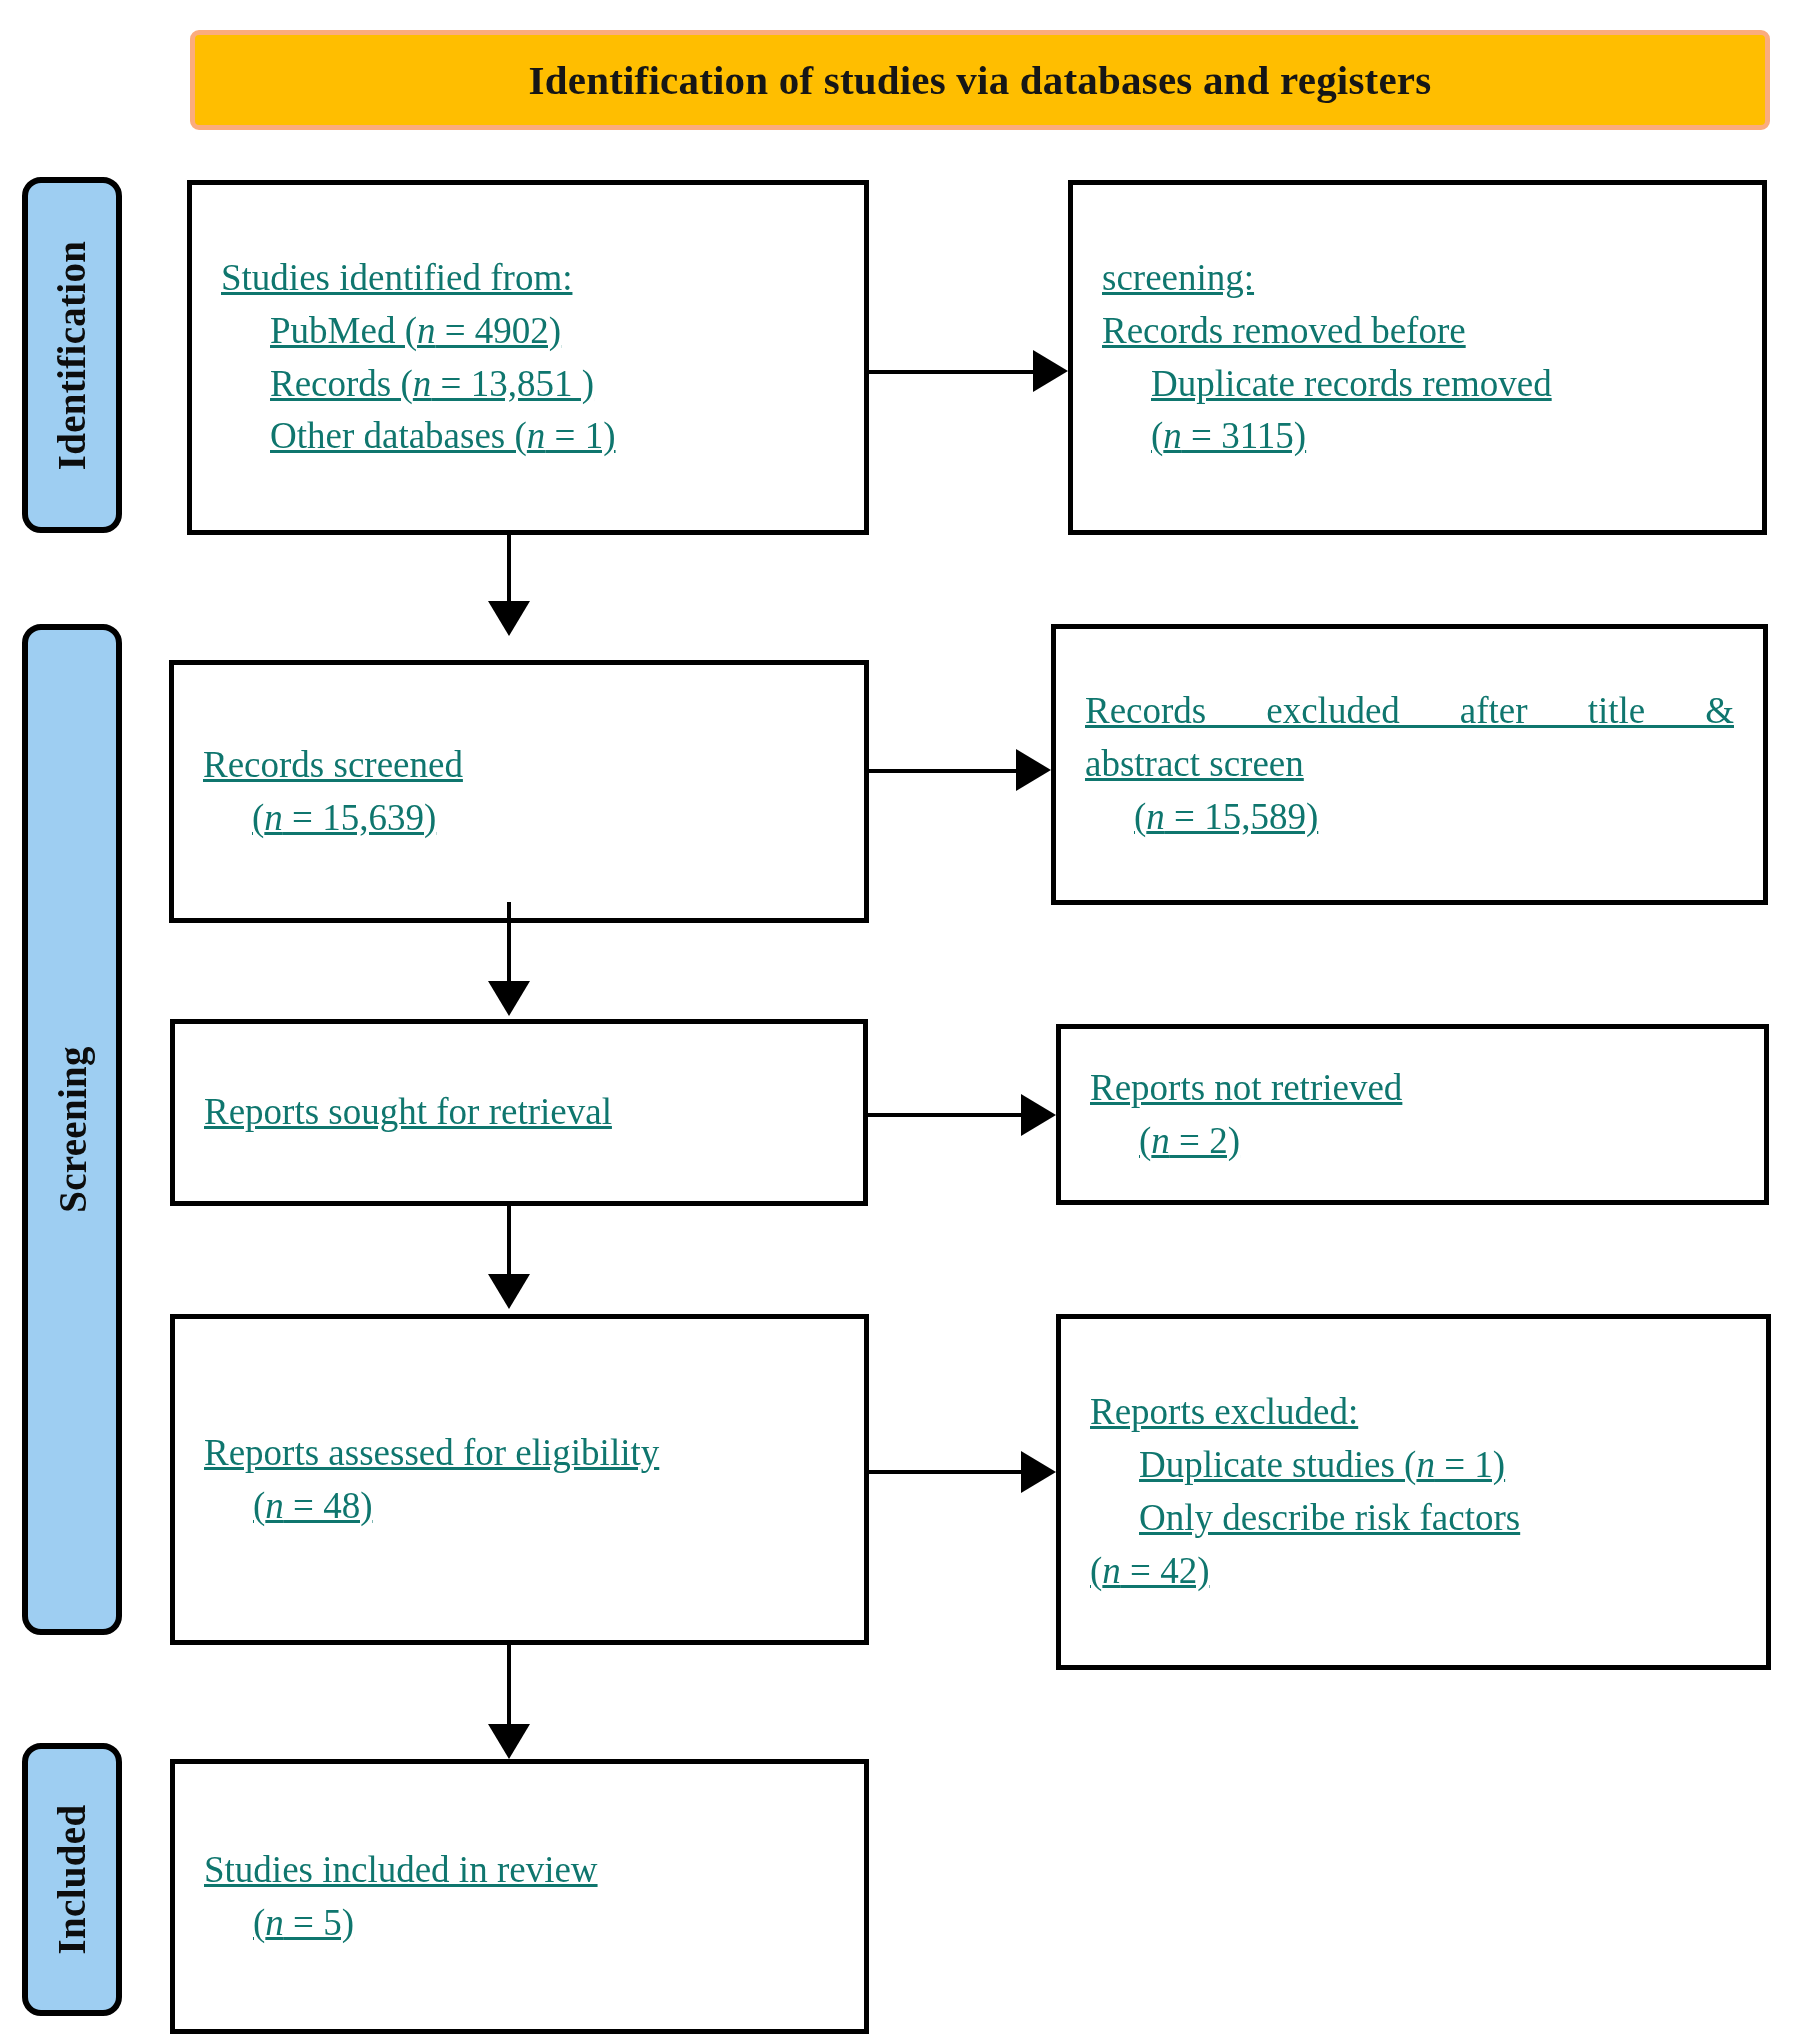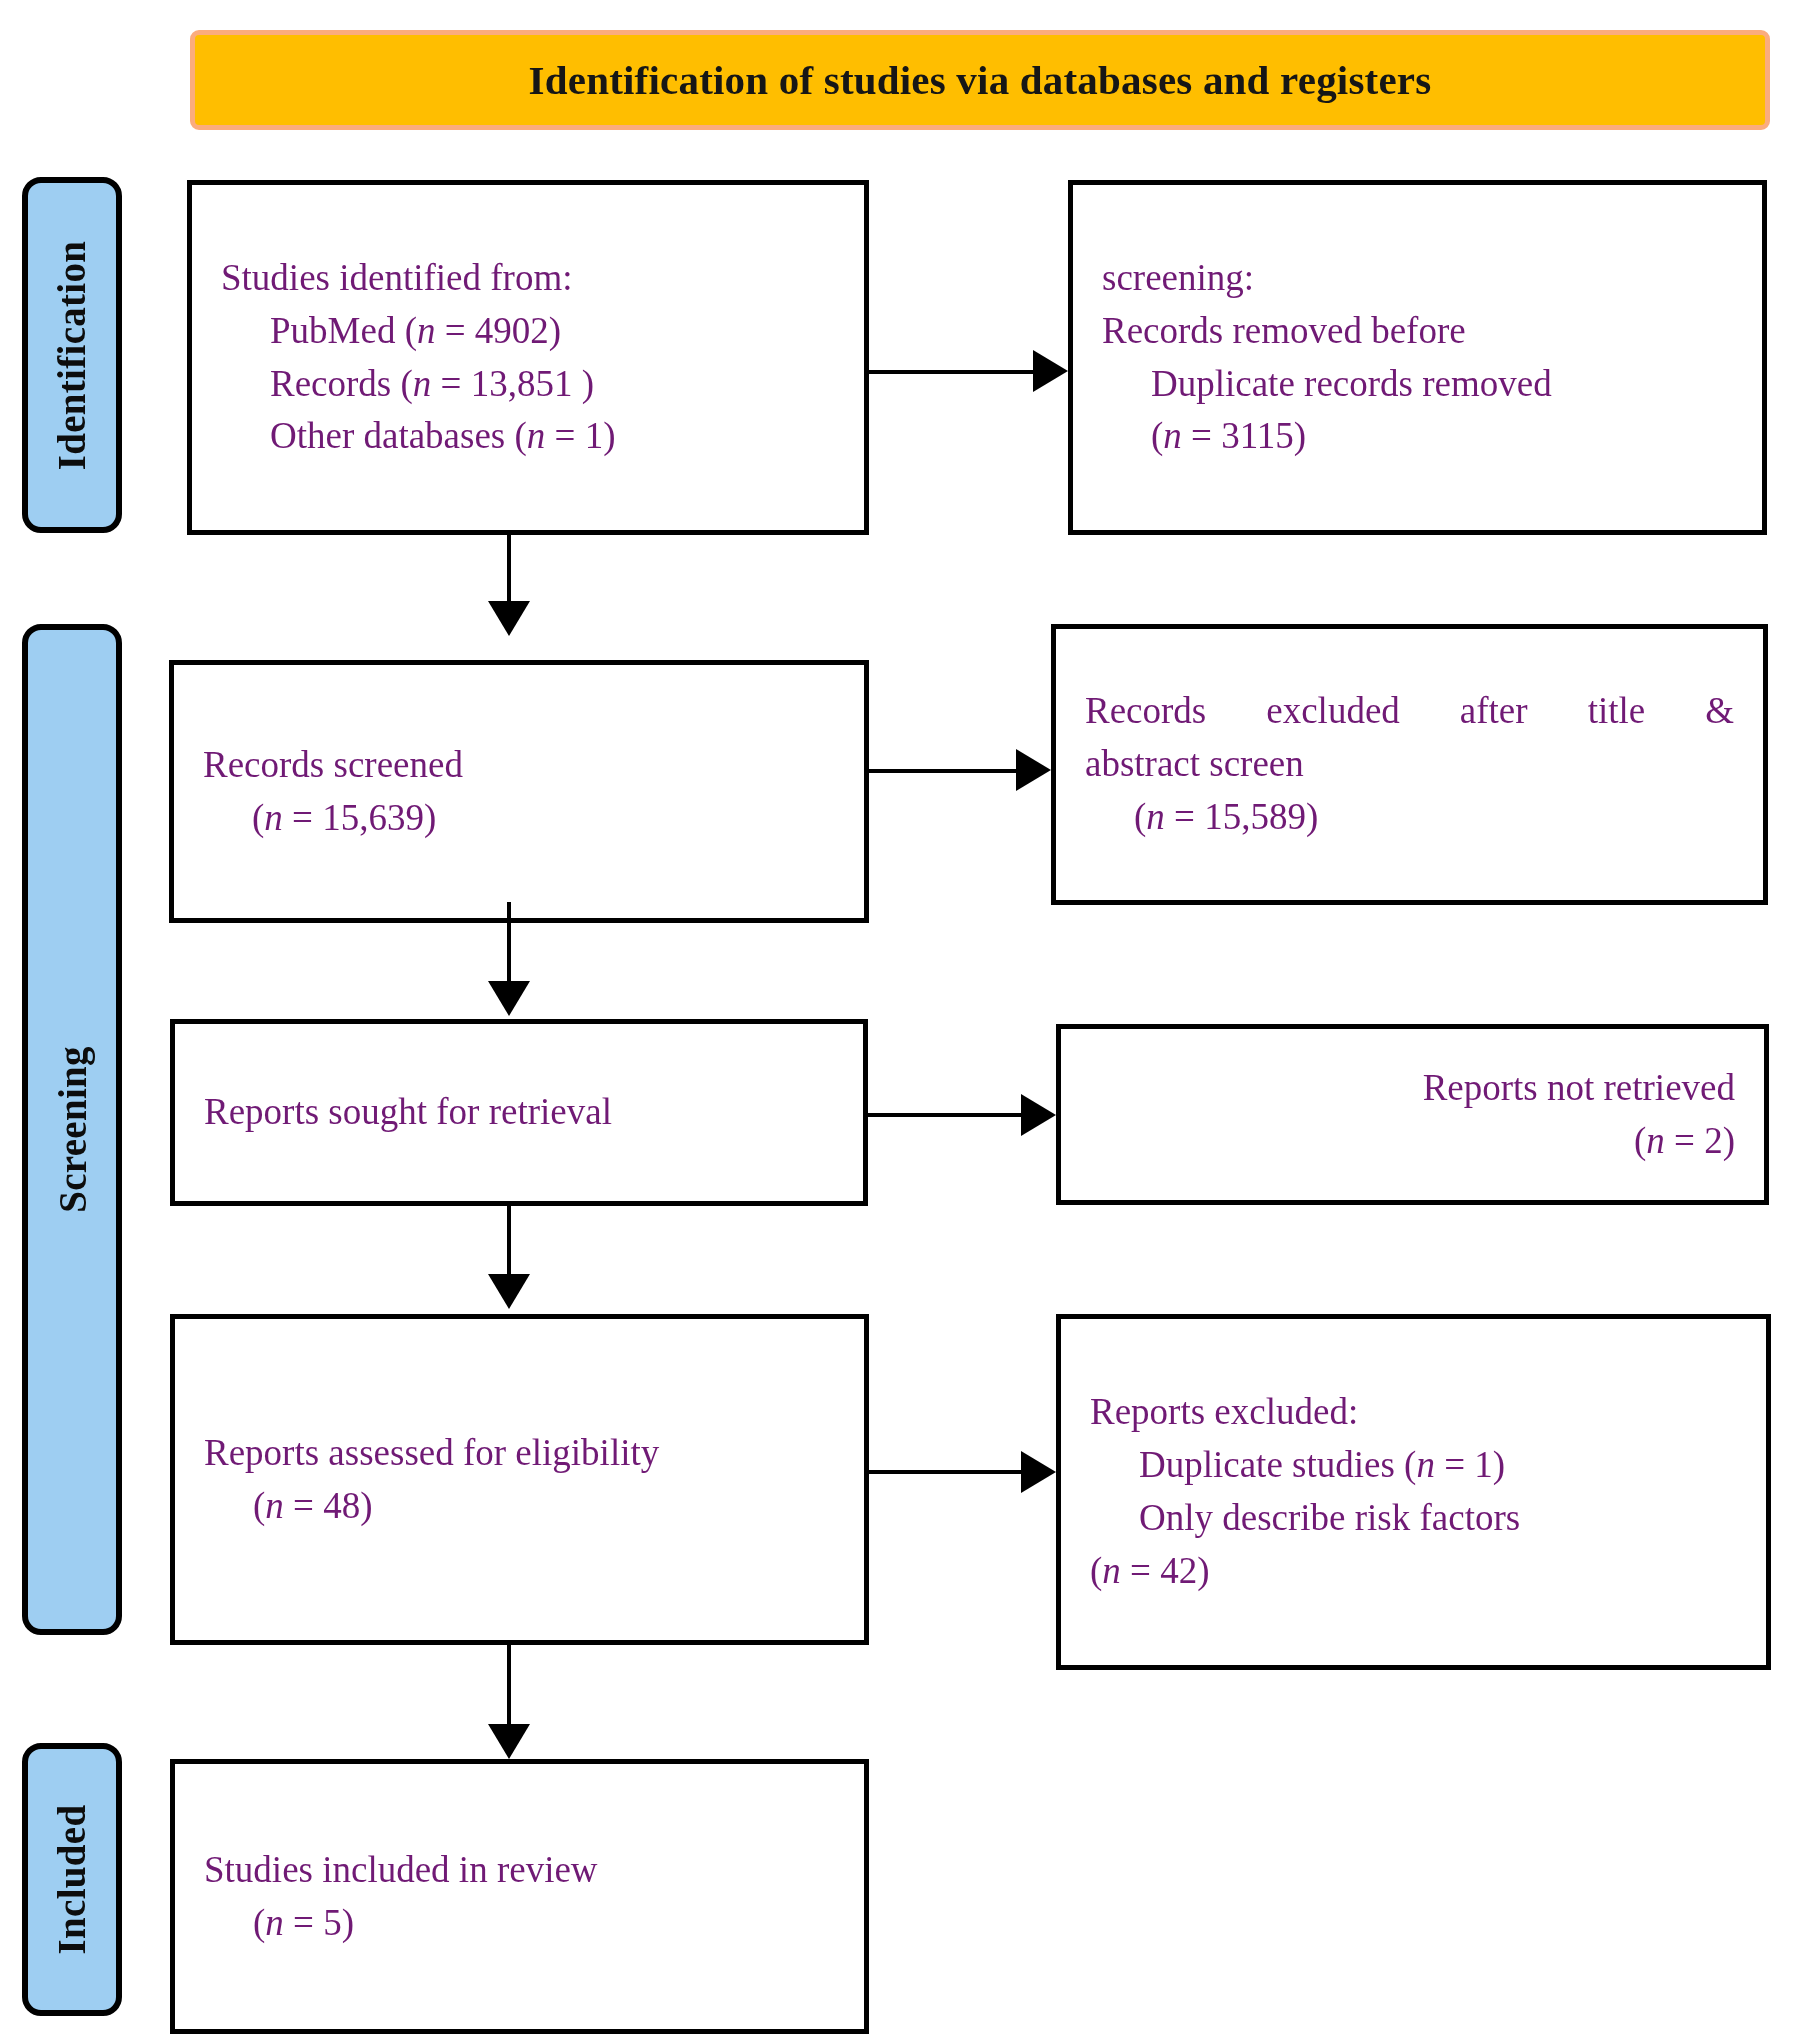--- a/index.html
+++ b/index.html
@@ -73,40 +73,41 @@
     padding: 21px 29px;
     display: flex;
     flex-direction: column;
     justify-content: center;
   }
   .box p {
     margin: 0;
     font-family: "Liberation Serif", "DejaVu Serif", serif;
     font-size: 37px;
     line-height: 1.43;
-    color: #701a75;
+    color: #0f766e;
     white-space: nowrap;
+    text-decoration: underline;
   }
   .box p.ind { padding-left: 49px; }
   .box p.justify {
     text-align: justify;
     text-align-last: justify;
     white-space: normal;
   }
   em.n {
     font-style: italic;
     font-family: "Liberation Serif", "DejaVu Serif", serif;
   }
 
   #box-identified   { left: 187px;  top: 180px;  width: 682px; height: 355px; }
   #box-removed      { left: 1068px; top: 180px; width: 699px; height: 355px; }
   #box-screened     { left: 169px;  top: 660px; width: 700px; height: 263px; }
   #box-excluded     { left: 1051px; top: 624px; width: 717px; height: 281px; }
   #box-sought       { left: 170px;  top: 1019px; width: 698px; height: 187px; }
-  #box-notretrieved { left: 1056px; top: 1024px; width: 713px; height: 181px; align-items: flex-end; }
+  #box-notretrieved { left: 1056px; top: 1024px; width: 713px; height: 181px; }
   #box-assessed     { left: 170px;  top: 1314px; width: 699px; height: 331px; }
   #box-repexcluded  { left: 1056px; top: 1314px; width: 715px; height: 356px; }
   #box-included     { left: 170px;  top: 1759px; width: 699px; height: 275px; }
 
   
   .conn {
     position: absolute;
     background: #000000;
   }
   .v-line { width: 4.4px; }

